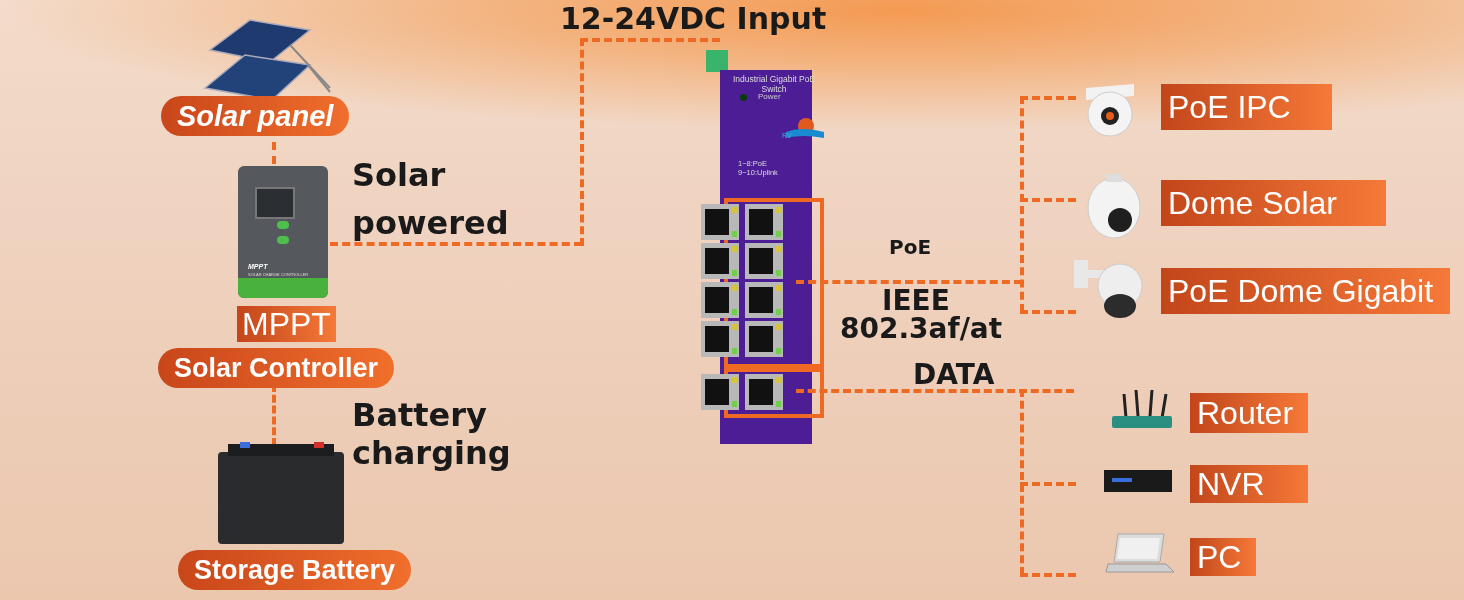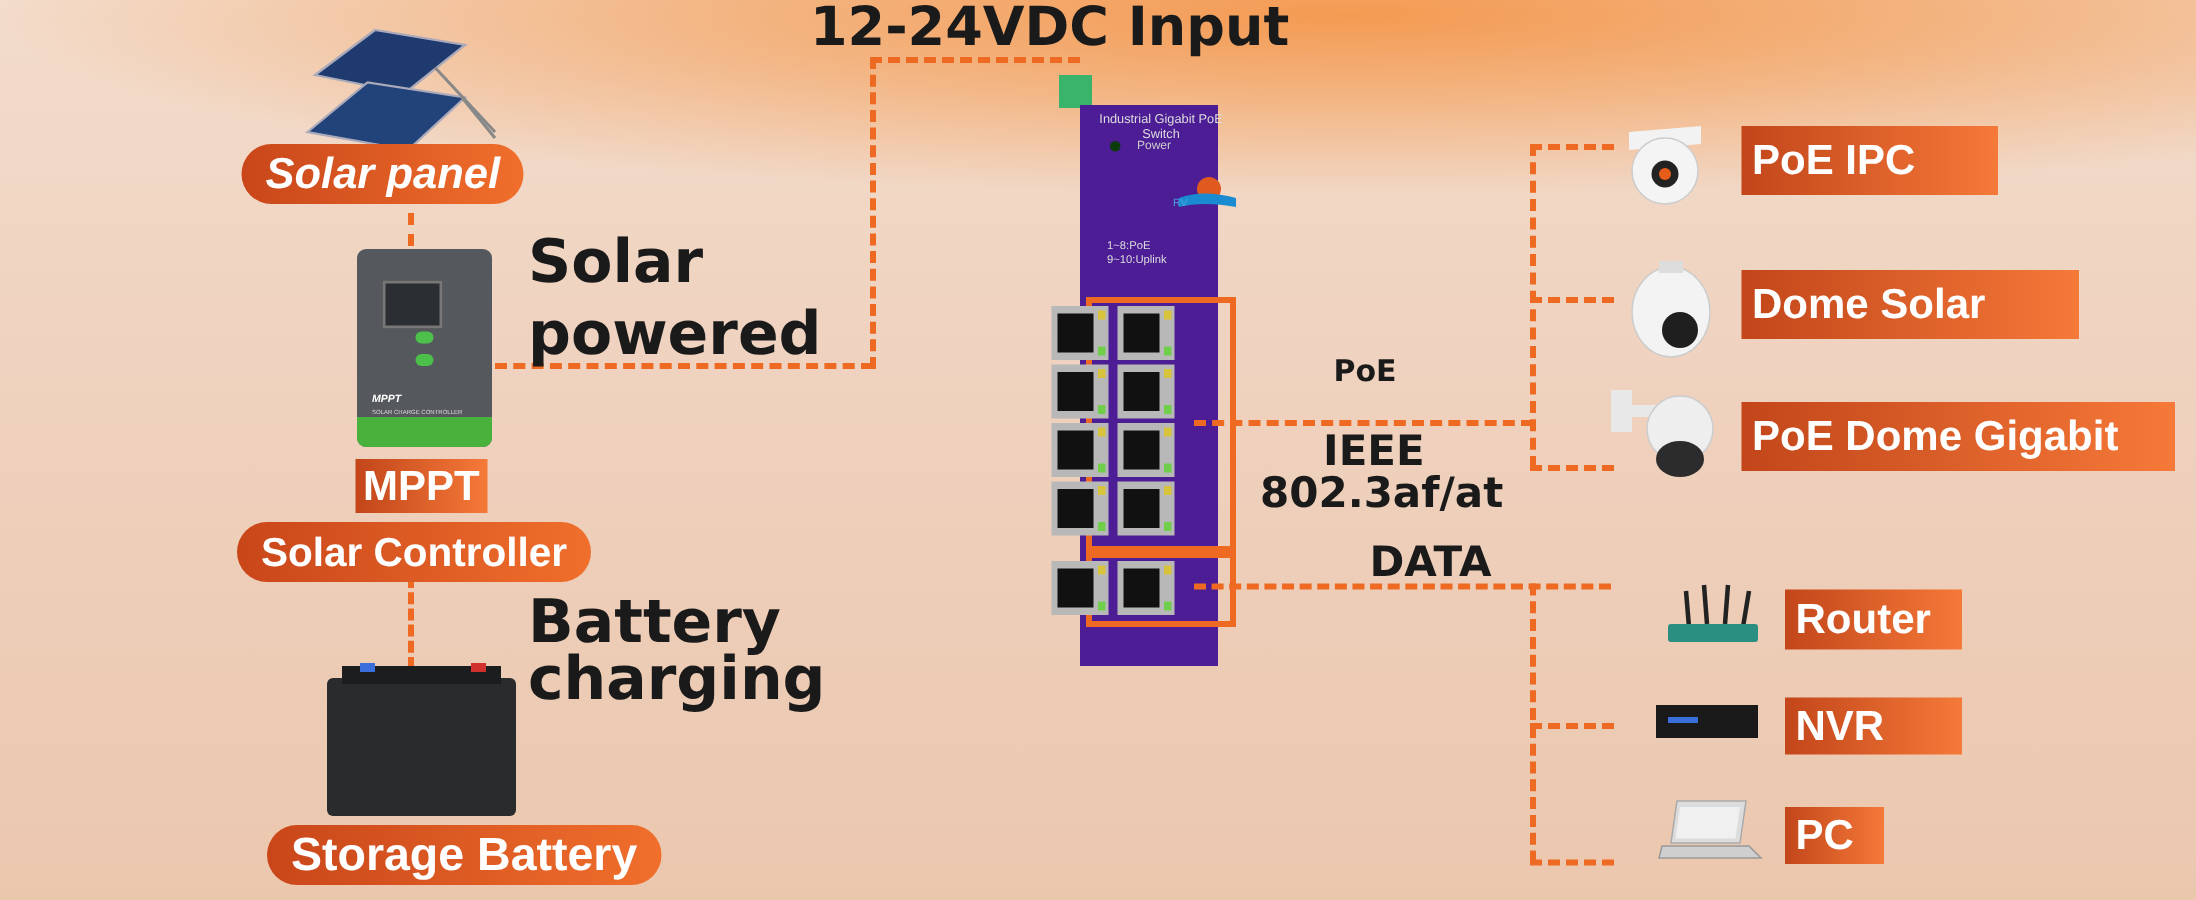--- a/index.html
+++ b/index.html
@@ -6,40 +6,40 @@
   body{width:1464px;height:600px;overflow:hidden;position:relative;
     font-family:"Liberation Sans",sans-serif;
     background:radial-gradient(ellipse 900px 120px at 900px 10px,#f49a52 0%,#f3b481 45%,rgba(243,180,129,0) 100%),
       linear-gradient(180deg,#f3dccb 0%,#efd2bf 40%,#ebc7ae 100%);}
   .abs{position:absolute;}
   .dash-h{position:absolute;height:0;border-top:4px dashed #ee6a22;}
   .dash-v{position:absolute;width:0;border-left:4px dashed #ee6a22;}
   .pill{position:absolute;color:#fff;font-weight:bold;font-size:29px;
     background:linear-gradient(90deg,#c9461a,#f06f2c);border-radius:22px;
     padding:2px 16px;white-space:nowrap;line-height:36px;}
-  .tag{position:absolute;color:#fff;font-weight:bold;font-size:28px;
+  .tag{position:absolute;color:#fff;font-weight:normal;font-size:32px;
     background:linear-gradient(90deg,#c2461a,#f57938);padding:0 7px;
     line-height:46px;white-space:nowrap;}
-  .plain{position:absolute;color:#1a1a1a;font-weight:bold;font-size:40px;
+  .plain{position:absolute;color:#1a1a1a;font-weight:bold;font-size:32px;
     font-family:"DejaVu Sans",sans-serif;line-height:38px;white-space:nowrap;}
   .switch{position:absolute;left:688px;top:70px;width:92px;height:374px;background:#4c1d95;margin-left:32px;}
   .sw-title{position:absolute;left:0;top:4px;width:108px;text-align:center;color:#ddd;font-size:8.5px;}
   .sw-power{position:absolute;left:38px;top:22px;color:#ccc;font-size:8px;}
   .sw-led{position:absolute;left:20px;top:24px;width:7px;height:7px;border-radius:50%;background:#0b3a0b;}
   .sw-ports-lbl{position:absolute;left:18px;top:89px;color:#ddd;font-size:7.5px;line-height:9px;}
   .port-box{position:absolute;border:4px solid #ee6a22;}
   .port{position:absolute;width:38px;height:36px;background:#b8b8b8;}
   .port::after{content:"";position:absolute;left:4px;top:5px;width:24px;height:26px;background:#111;}
   .led-y{position:absolute;right:2px;top:3px;width:5px;height:6px;background:#d8c43c;}
   .led-g{position:absolute;right:2px;bottom:3px;width:5px;height:6px;background:#6fcf4a;}
 </style>
 </head>
 <body>
 
-<div class="plain" style="left:540px;top:0px;font-size:36px;">12-24VDC Input</div>
+<div class="plain" style="left:560px;top:0px;font-size:30px;">12-24VDC Input</div>
 
 <div class="dash-v" style="left:272px;top:128px;height:36px;"></div>
 <div class="dash-v" style="left:272px;top:384px;height:62px;"></div>
 <div class="dash-h" style="left:330px;top:242px;width:252px;"></div>
 <div class="dash-v" style="left:580px;top:38px;height:208px;"></div>
 <div class="dash-h" style="left:580px;top:38px;width:140px;"></div>
 
 <div class="abs" style="left:190px;top:10px;width:150px;height:90px;">
   <svg width="150" height="90" viewBox="0 0 150 90">
     <polygon points="20,40 60,10 120,20 80,52" fill="#1e3a6e" stroke="#aab" stroke-width="1.5"></polygon>
@@ -64,21 +64,21 @@
 <div class="plain" style="left:352px;top:156px;">Solar</div>
 <div class="plain" style="left:352px;top:204px;">powered</div>
 <div class="plain" style="left:352px;top:396px;">Battery</div>
 <div class="plain" style="left:352px;top:434px;">charging</div>
 
 <div class="abs" style="left:218px;top:452px;width:126px;height:92px;background:#2a2b2d;border-radius:4px;">
   <div class="abs" style="left:10px;top:-8px;width:106px;height:12px;background:#1c1d1f;"></div>
   <div class="abs" style="left:22px;top:-10px;width:10px;height:6px;background:#3a6edc;"></div>
   <div class="abs" style="left:96px;top:-10px;width:10px;height:6px;background:#d0312d;"></div>
 </div>
-<div class="pill" style="left:178px;top:550px;font-size:31px;">Storage Battery</div>
+<div class="pill" style="left:178px;top:550px;font-size:27px;">Storage Battery</div>
 
 <div class="abs" style="left:706px;top:50px;width:22px;height:22px;background:#3bb46b;"></div>
 <div class="switch">
   <div class="sw-title">Industrial Gigabit PoE Switch</div>
   <div class="sw-led"></div>
   <div class="sw-power">Power</div>
   <div class="abs" style="left:60px;top:42px;">
     <svg width="44" height="30" viewBox="0 0 44 30">
         <circle cx="26" cy="14" r="8" fill="#e05a20"></circle>
         <path d="M6 20 Q22 14 44 20 L44 26 Q22 22 6 26Z" fill="#1a8bd0"></path>

